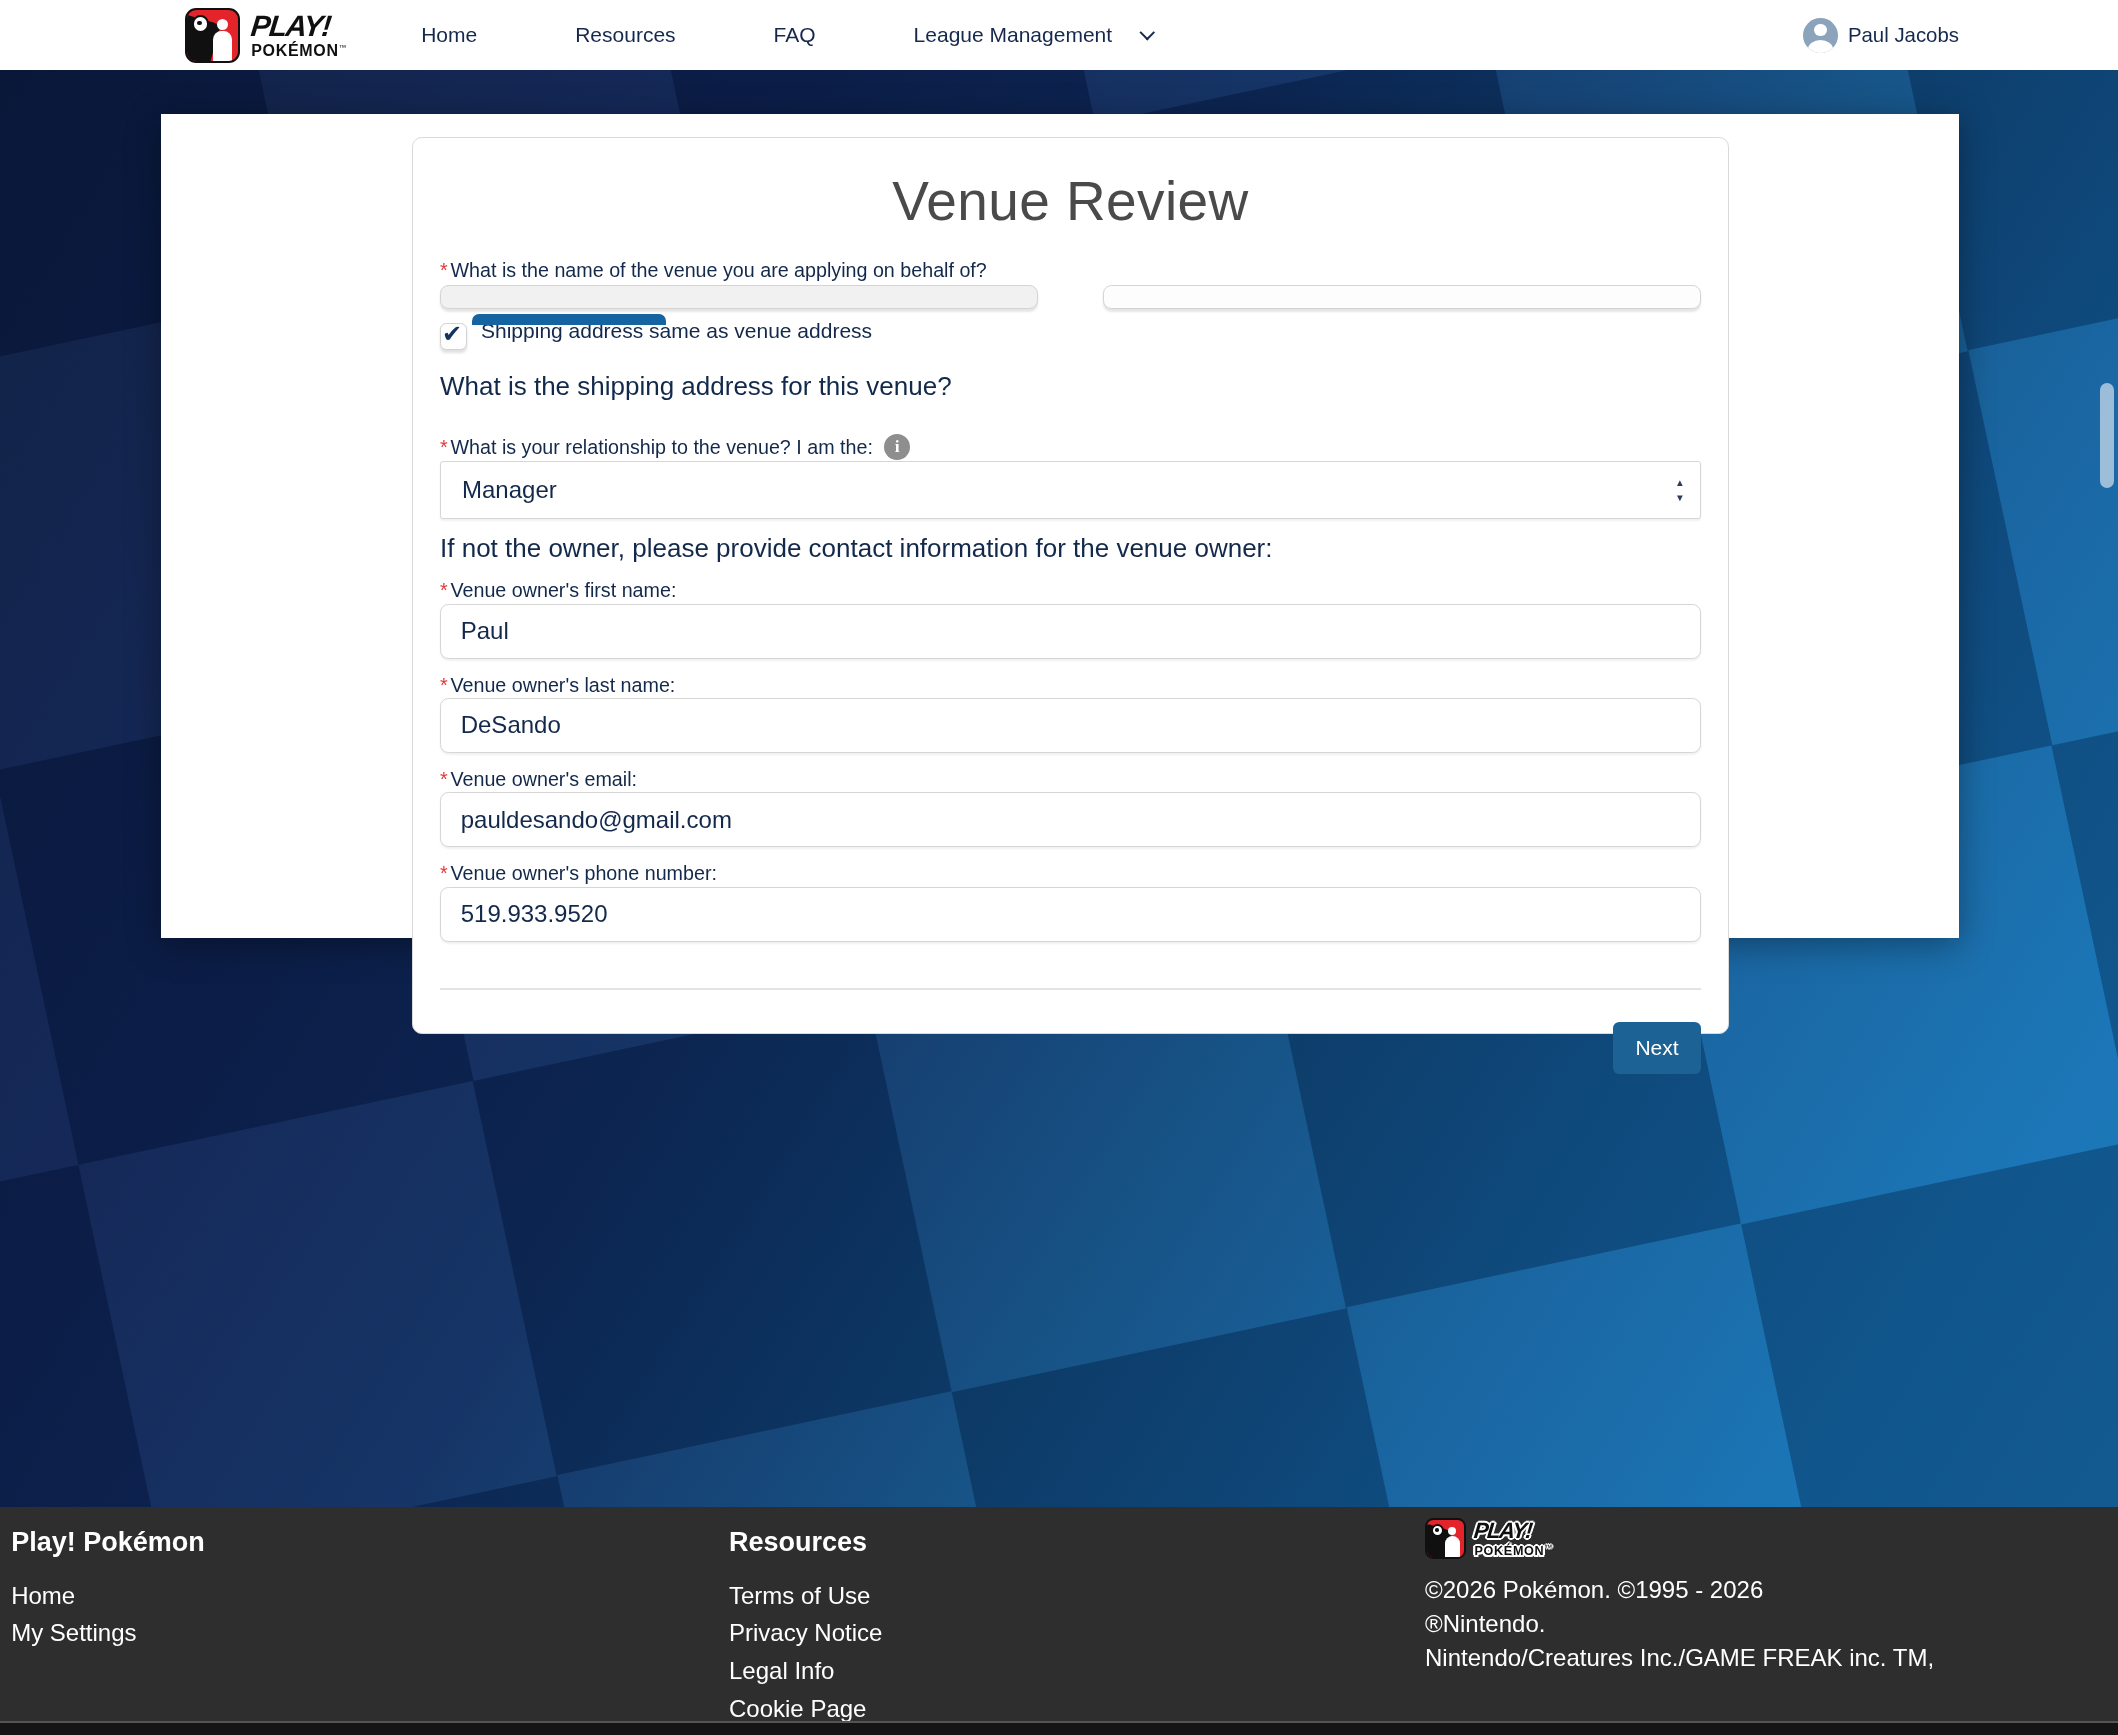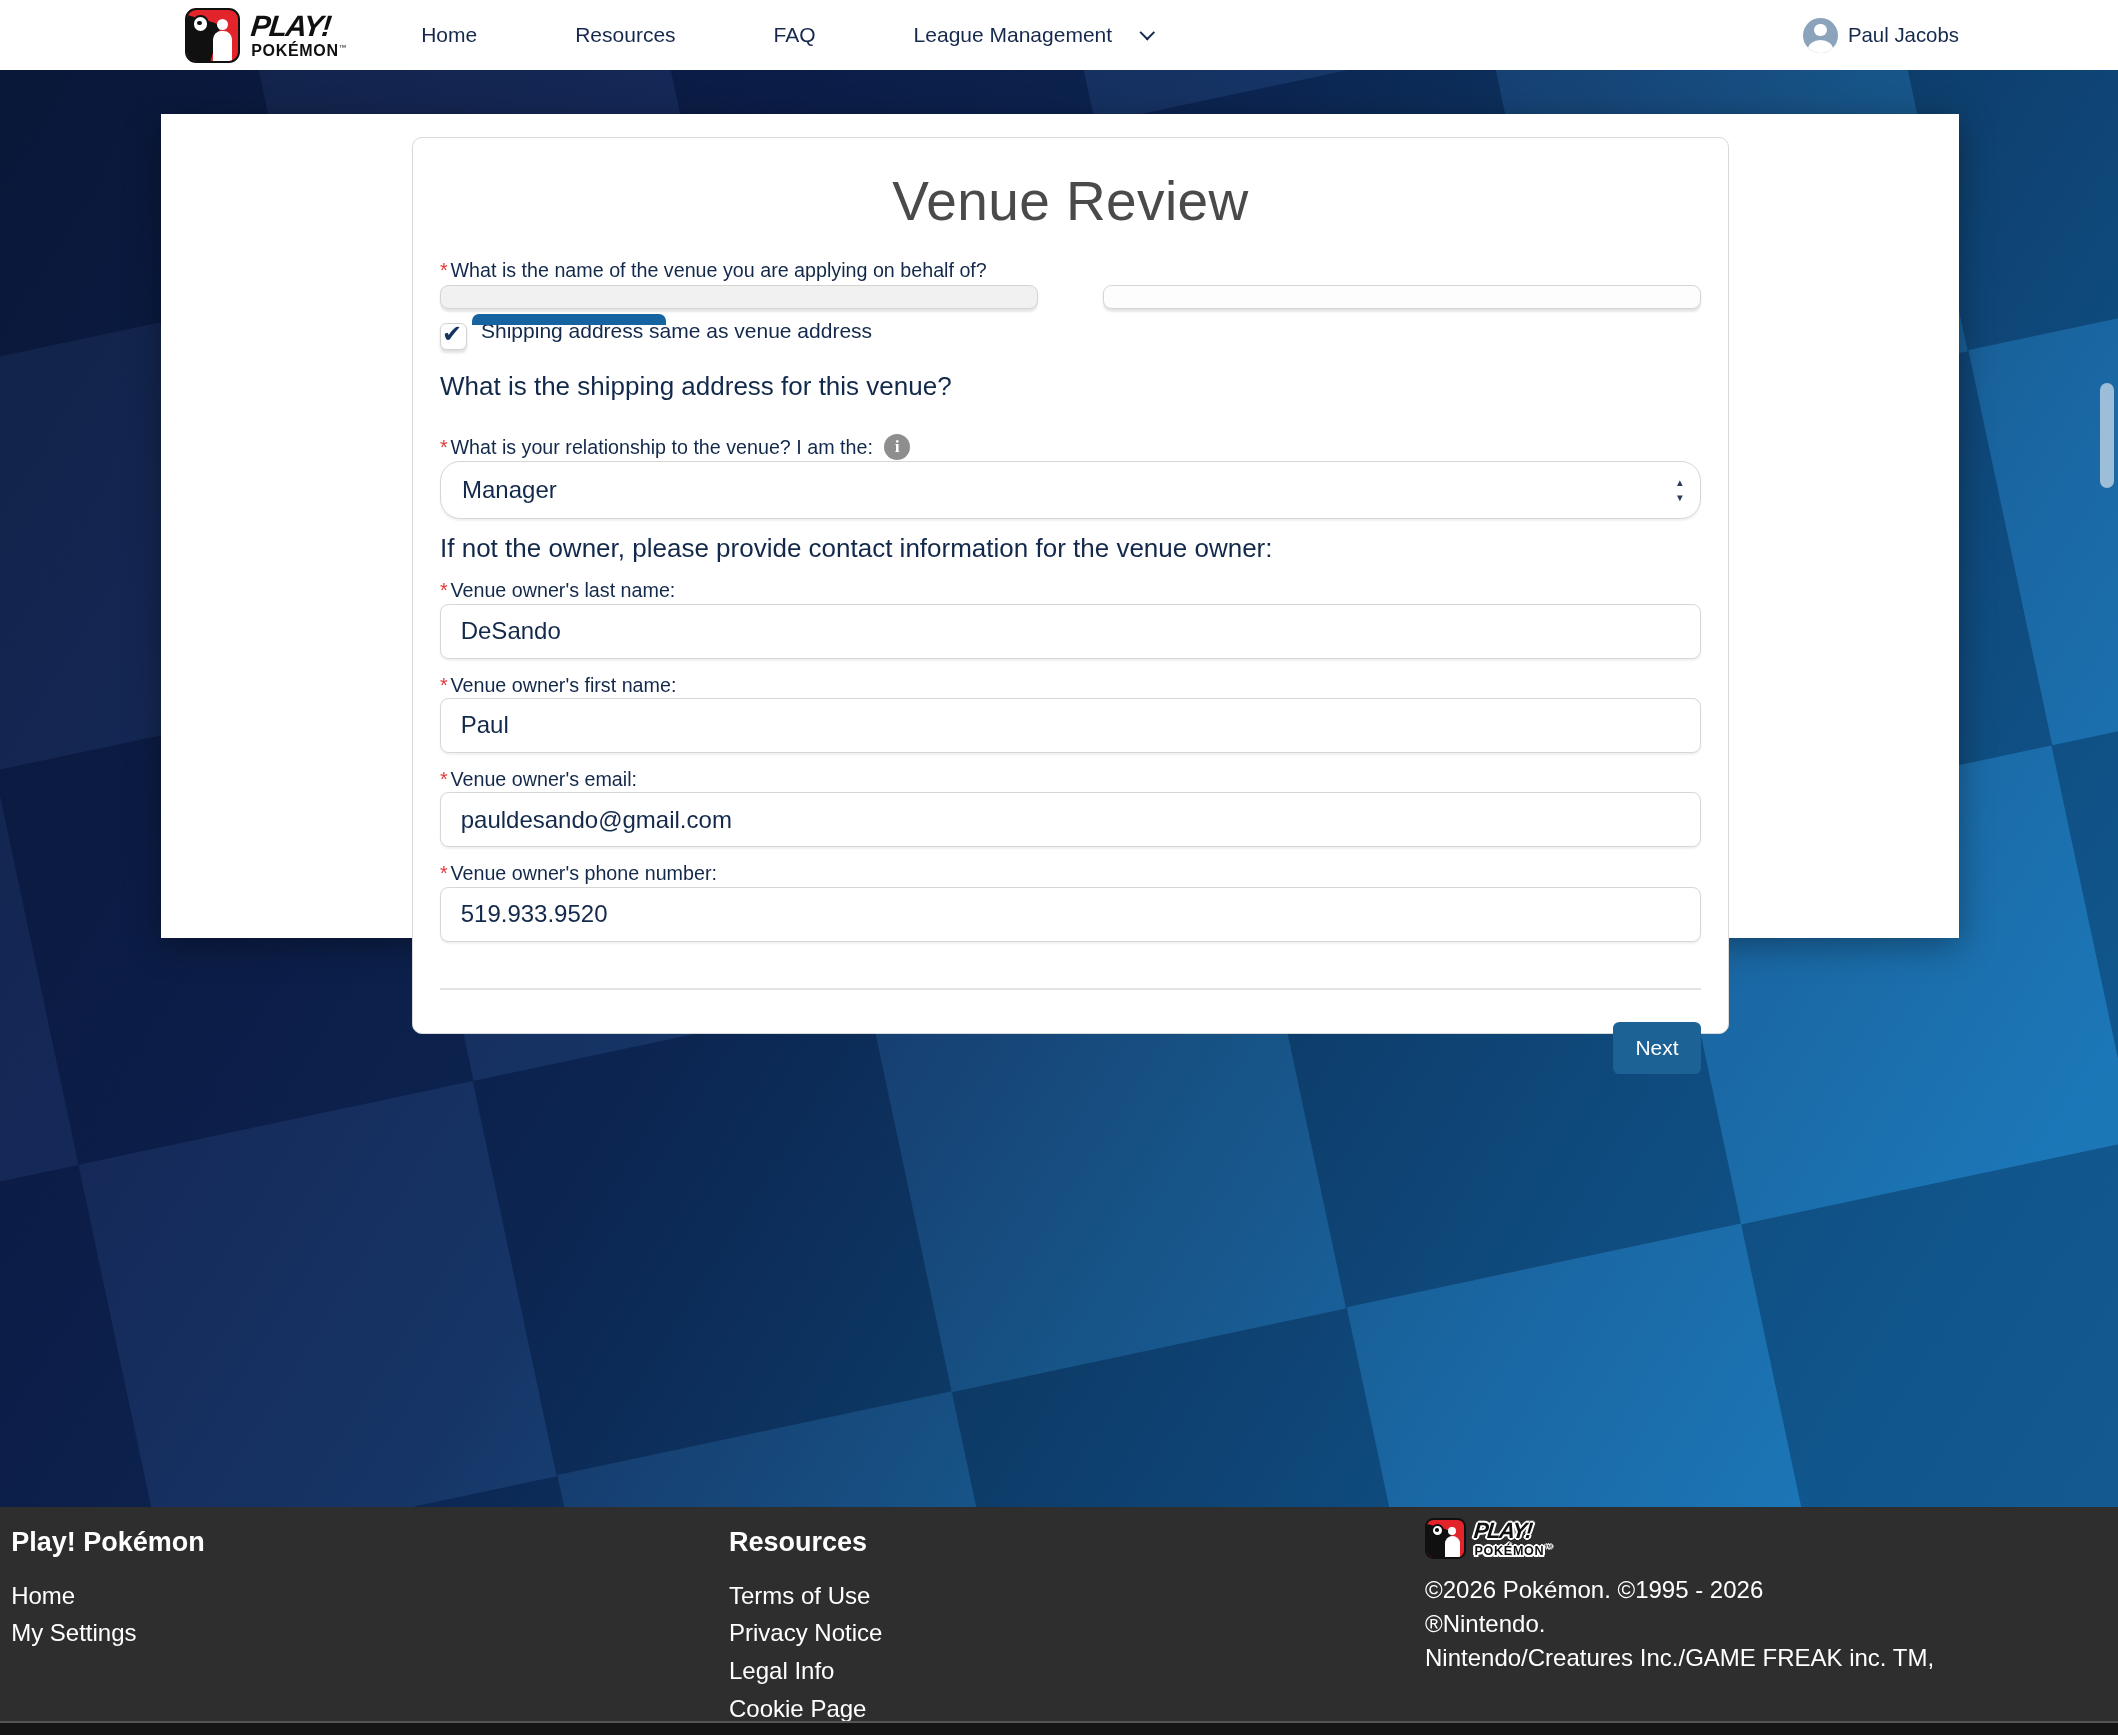--- a/index.html
+++ b/index.html
@@ -130,21 +130,21 @@
   .owner-heading{ margin-top:14px; }
 
   .rel-label-row{ margin-top:32px; display:flex; align-items:center; }
   .info-icon{
     width:26px; height:26px; border-radius:50%; background:#8e8e8e; color:#fff;
     display:flex; align-items:center; justify-content:center;
     font-size:17.5px; font-weight:700; margin-left:11.2px; cursor:pointer;
     font-family:"Liberation Serif","DejaVu Serif",serif;
   }
   .select{
-    margin-top:1.4px; height:58px; border:1.4px solid #d6d6d6; border-radius:20px;
+    margin-top:1.4px; height:58px; border:1.4px solid #d6d6d6; border-radius:3px;
     display:flex; align-items:center; padding:0 21px; font-size:24px; color:#13294b;
     position:relative; box-shadow:0 1.4px 2.1px rgba(0,0,0,0.06); background:#fff; cursor:pointer;
   }
   .spinners{
     position:absolute; right:15.4px; top:0; bottom:0; display:flex; flex-direction:column;
     justify-content:center; gap:4.9px;
   }
   .spinner{ font-size:9.8px; line-height:1; color:#2c3c58; }
 
   .field{ margin-top:14px; }
@@ -263,30 +263,30 @@
       <span class="spinners">
         <span class="spinner">▲</span>
         <span class="spinner">▼</span>
       </span>
     </div>
 
     <h2 class="section-heading owner-heading">If not the owner, please provide contact information for the venue owner:</h2>
 
     <div class="field">
       <span class="label-row">
+        <span class="req">*</span><span>Venue owner's first name:</span>
+      </span>
+      <input class="text-input" type="text" value="Paul" style="">
+    </div>
+
+    <div class="field">
+      <span class="label-row">
         <span class="req">*</span><span>Venue owner's last name:</span>
       </span>
       <input class="text-input" type="text" value="DeSando" style="">
-    </div>
-
-    <div class="field">
-      <span class="label-row">
-        <span class="req">*</span><span>Venue owner's first name:</span>
-      </span>
-      <input class="text-input" type="text" value="Paul" style="">
     </div>
 
     <div class="field">
       <span class="label-row">
         <span class="req">*</span><span>Venue owner's email:</span>
       </span>
       <input class="text-input" type="text" value="pauldesando@gmail.com" style="">
     </div>
 
     <div class="field">

